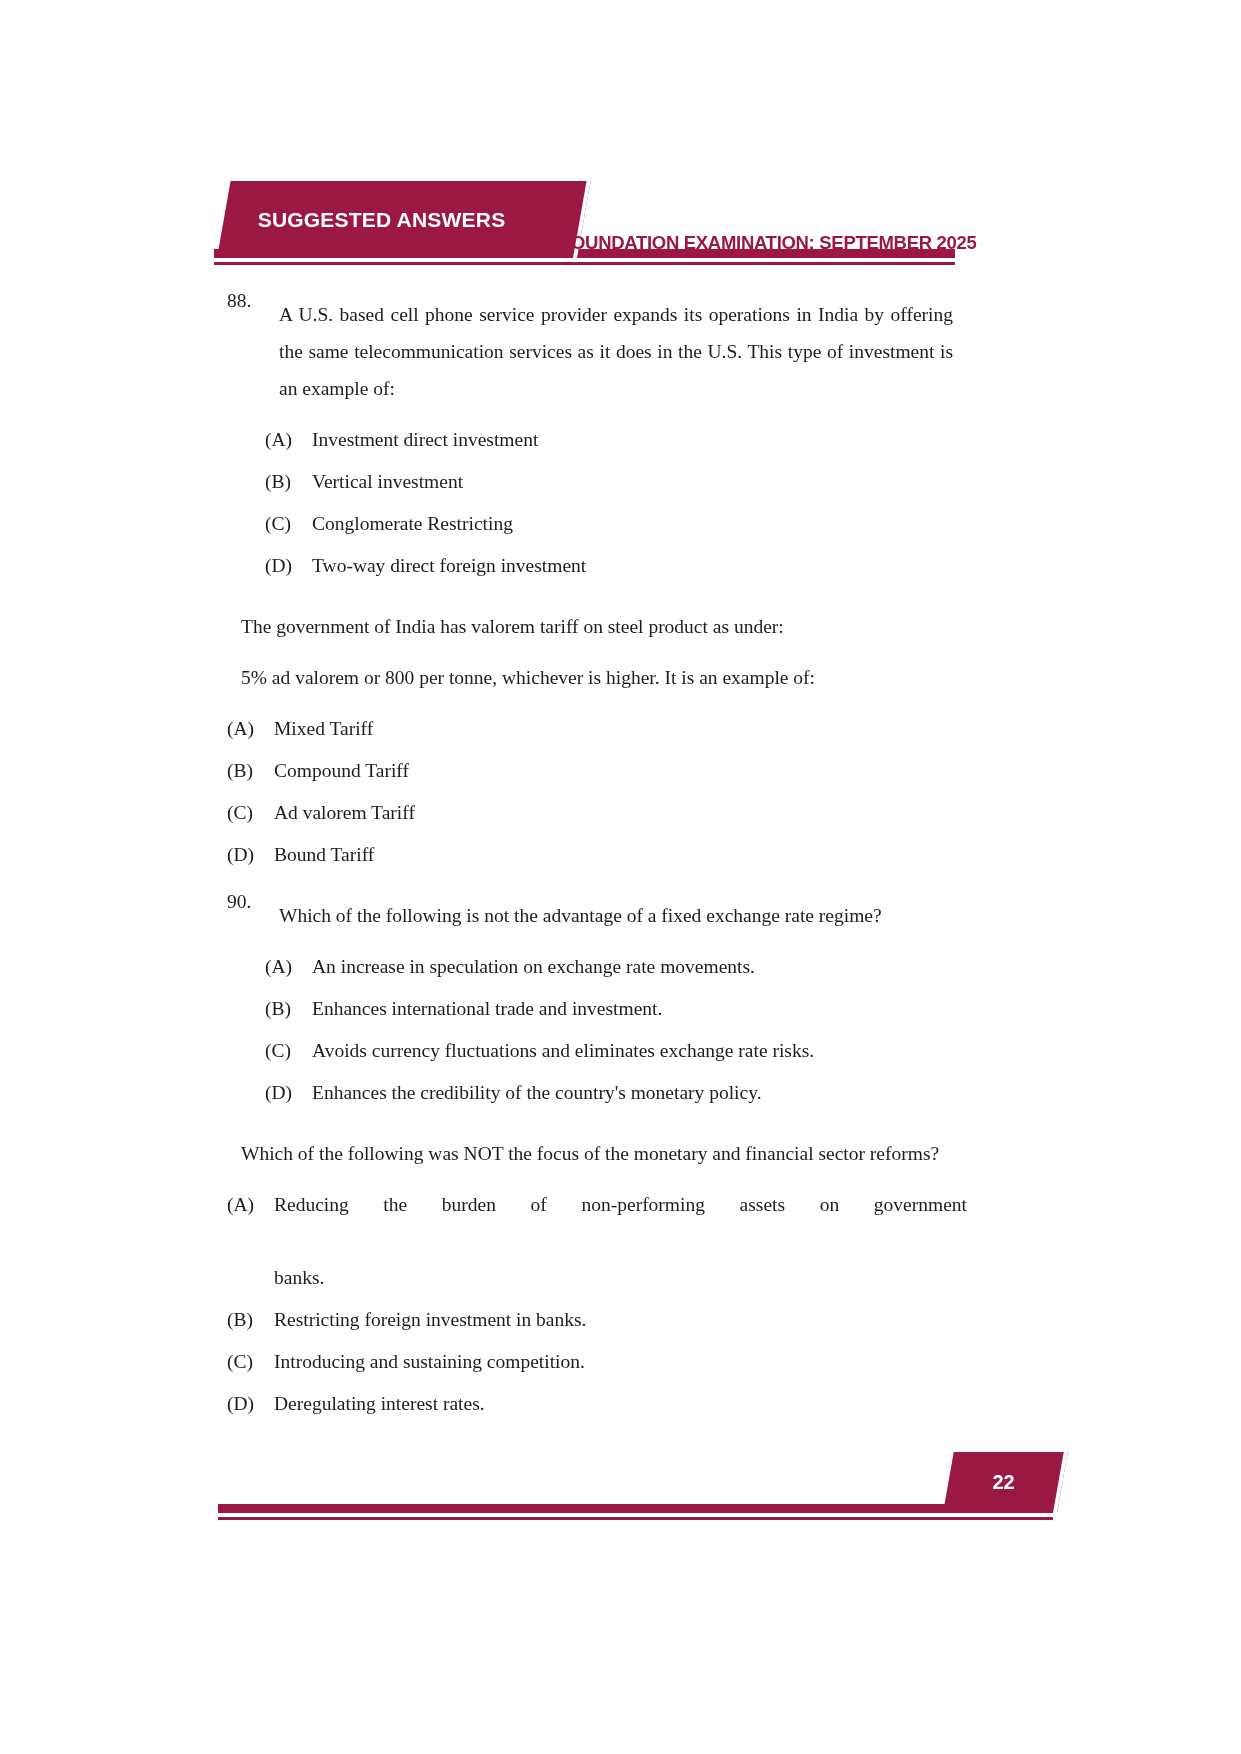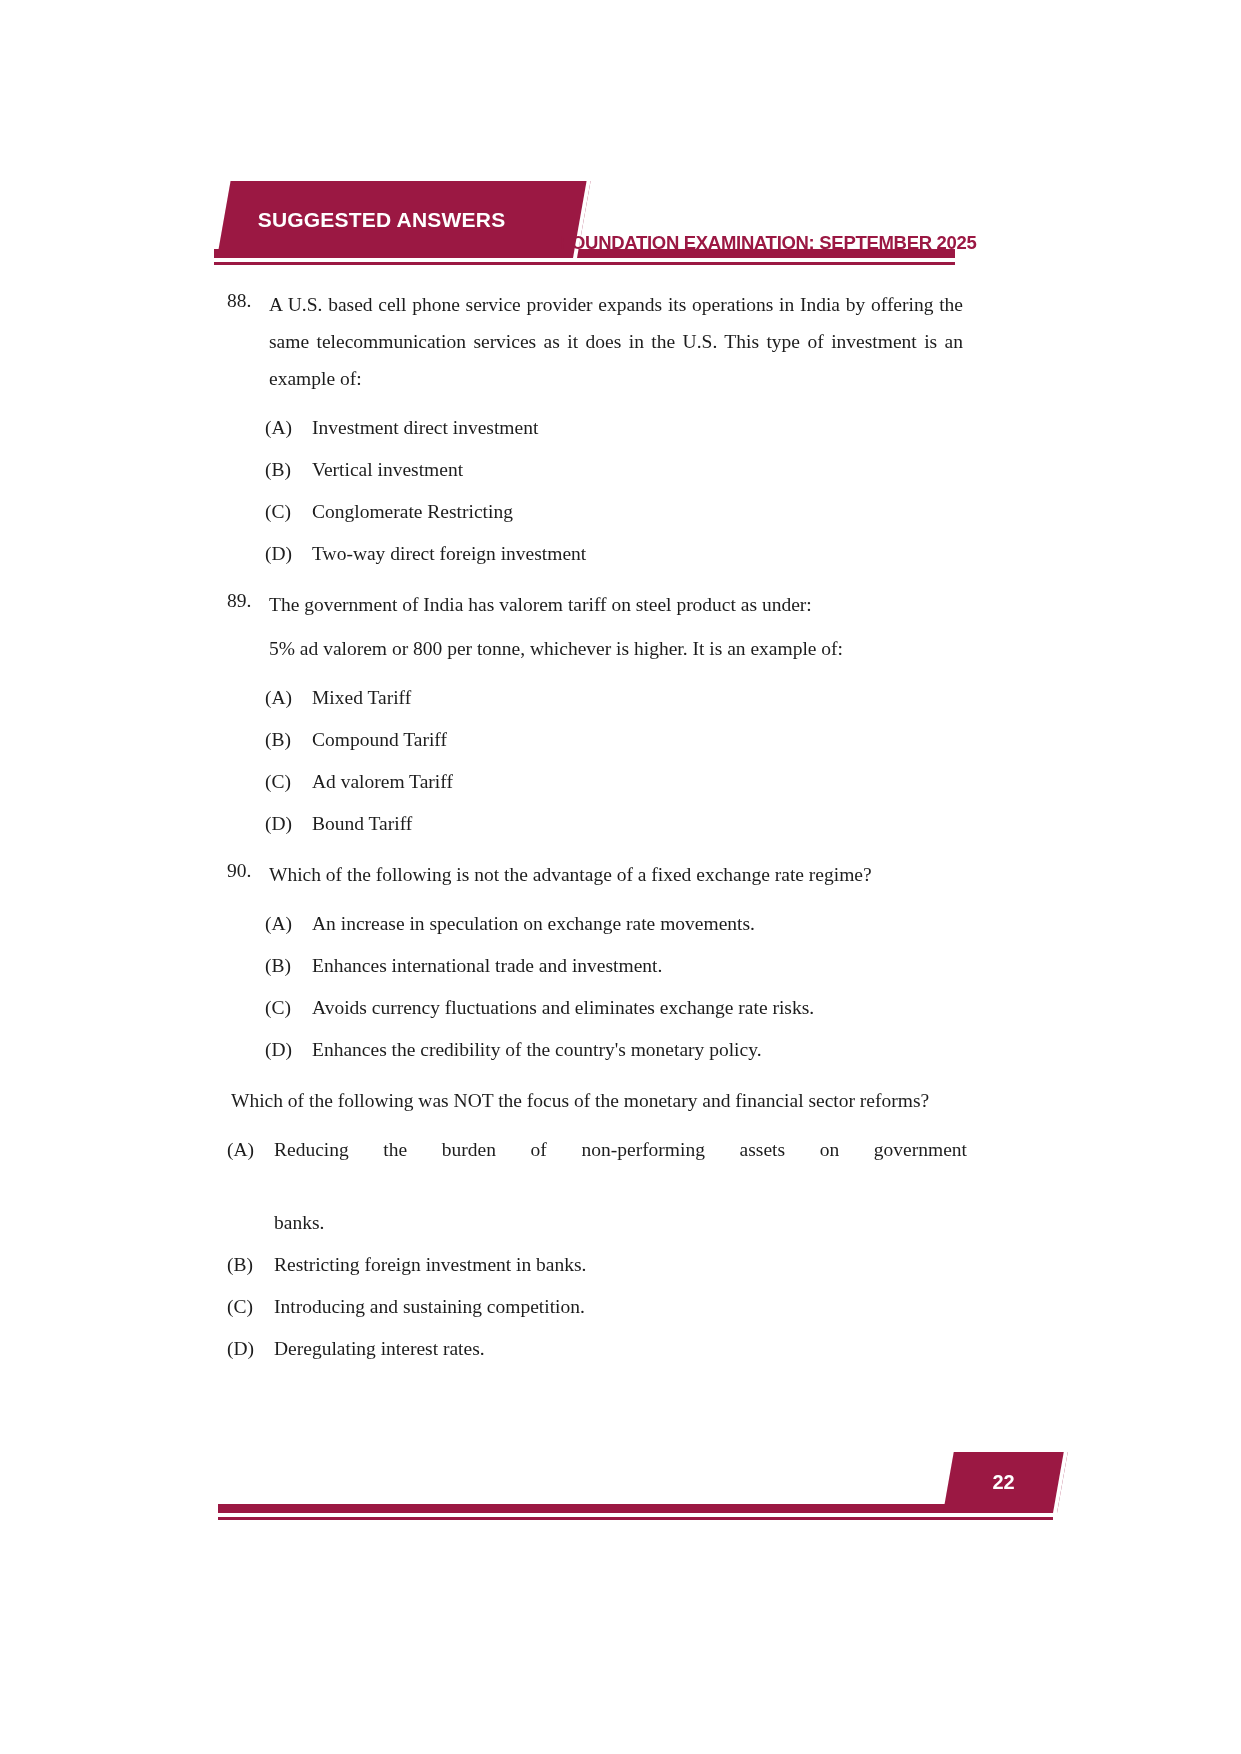--- a/index.html
+++ b/index.html
@@ -44,21 +44,21 @@
   .questions{
     position:absolute;left:227px;top:282px;width:740px;font-family:Liberation Serif, serif;
   }
   .q{display:flex;margin-bottom:10px;}
   .q-num{
     flex:none;width:38px;
     font-size:19.5px;line-height:37px;
   }
   .q-body{flex:1;min-width:0;}
   .q-text{
-    margin:4px;font-size:19.5px;line-height:37px;
+    margin:14px;font-size:19.5px;line-height:37px;
     text-align:justify;
   }
   .q-sub{margin-top:7px;}
   .opts{margin-top:12px;}
   .opt{display:flex;margin-top:5px;}
   .opt-label{
     flex:none;width:47px;
     font-size:19.5px;line-height:37px;
   }
   .opt-body{flex:1;min-width:0;}
@@ -139,21 +139,20 @@
     <span class="opt-body">
       <span class="opt-text">Two-way direct foreign investment</span>
 
     </span>
   </div>
 </div>
     </div>
   </div>
 
   <div class="q">
-    <div class="q-num">89.</div>
     <div class="q-body">
       <p class="q-text">The government of India has valorem tariff on steel product as under:</p>
       <p class="q-text q-sub">5% ad valorem or 800 per tonne, whichever is higher. It is an example of:</p>
       <div class="opts">
   <div class="opt">
     <span class="opt-label">(A)</span>
     <span class="opt-body">
       <span class="opt-text">Mixed Tariff</span>
 
     </span>

